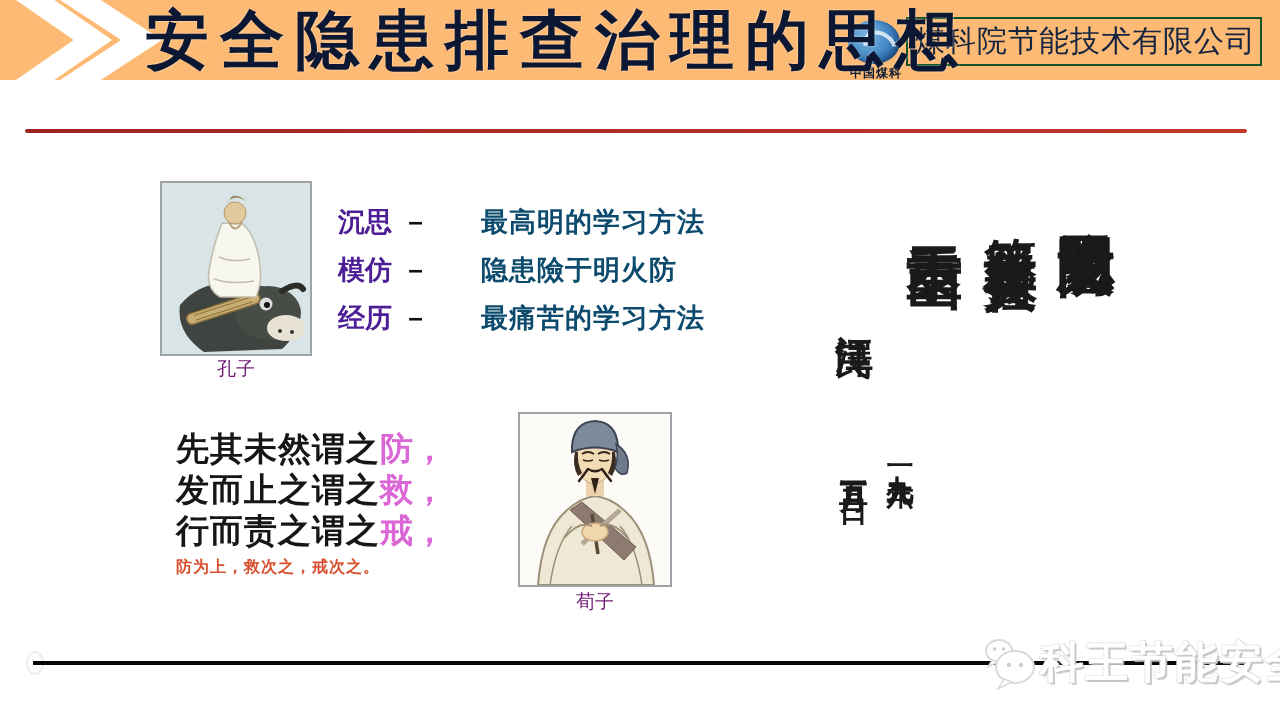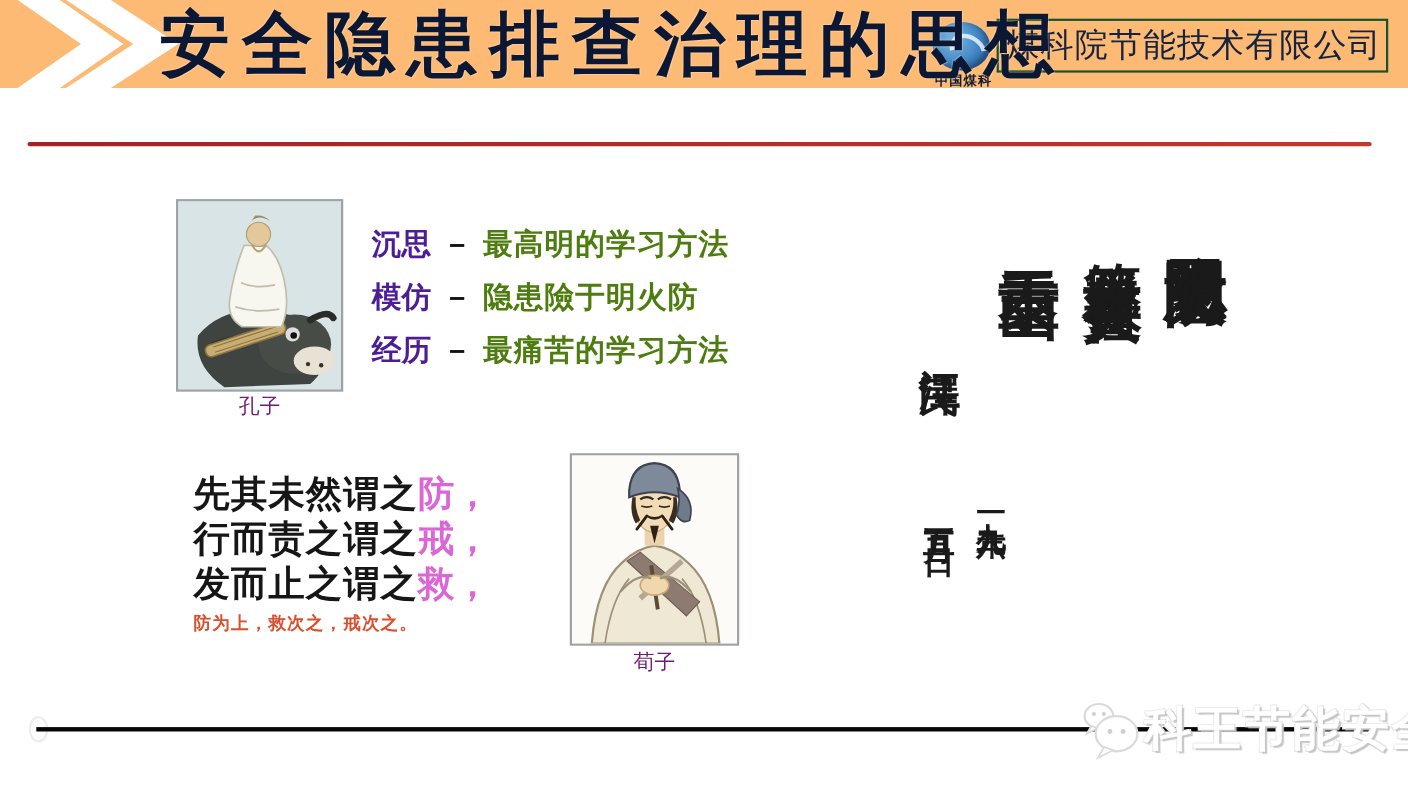--- a/index.html
+++ b/index.html
@@ -41,21 +41,21 @@
   .frame-xunzi{left:518px;top:412px;width:150px;height:171px;background:#fcfbf7;}
   .caption{position:absolute;text-align:center;font-size:19px;font-weight:normal;color:#701a75;}
   .caption-confucius{left:160px;top:356px;width:152px;}
   .caption-xunzi{left:518px;top:589px;width:154px;}
 
   
   .methods{position:absolute;left:338px;top:206px;}
   .method-row{font-size:27px;font-weight:bold;line-height:32px;margin-bottom:16px;white-space:nowrap;}
   .term{color:#4c1d95;}
   .dash{color:#111;margin:0 10px;}
-  .desc{color:#4d7c0f;letter-spacing:1px;}
+  .desc{color:#0c4a6e;letter-spacing:1px;margin-left:42px;}
 
   
   .quote{position:absolute;left:176px;top:434px;}
   .q-line{font-size:33px;font-weight:bold;line-height:30px;margin-bottom:11px;white-space:nowrap;}
   .q-black{color:#161616;letter-spacing:1px;}
   .q-accent{color:#db66d6;}
   .q-summary{font-size:16px;font-weight:bold;color:#d8502e;margin-top:4px;letter-spacing:1px;white-space:nowrap;}
 
   
   .cal-col{position:absolute;writing-mode:vertical-rl;text-orientation:upright;
@@ -142,24 +142,24 @@
     <div class="method-row">
       <span class="term">经历</span><span class="dash">－</span><span class="desc">最痛苦的学习方法</span>
     </div>
   </div>
 
   <div class="quote">
     <div class="q-line">
       <span class="q-black">先其未然谓之</span><span class="q-accent">防，</span>
     </div>
     <div class="q-line">
+      <span class="q-black">发而止之谓之</span><span class="q-accent">救，</span>
+    </div>
+    <div class="q-line">
       <span class="q-black">行而责之谓之</span><span class="q-accent">戒，</span>
-    </div>
-    <div class="q-line">
-      <span class="q-black">发而止之谓之</span><span class="q-accent">救，</span>
     </div>
     <div class="q-summary">防为上，救次之，戒次之。</div>
   </div>
 
   <div class="frame frame-xunzi">
     <svg width="150" height="171" viewBox="0 0 150 171">
       <rect x="0" y="0" width="150" height="171" fill="#fcfbf7"></rect>
 
       <path d="M18,171 Q22,118 46,97 Q60,84 75,82 Q92,84 106,98 Q130,120 134,171 Z" fill="#efe8d4" stroke="#9c9078" stroke-width="2"></path>
       <path d="M30,171 Q36,130 52,112" stroke="#9c9078" stroke-width="1.5" fill="none"></path>

